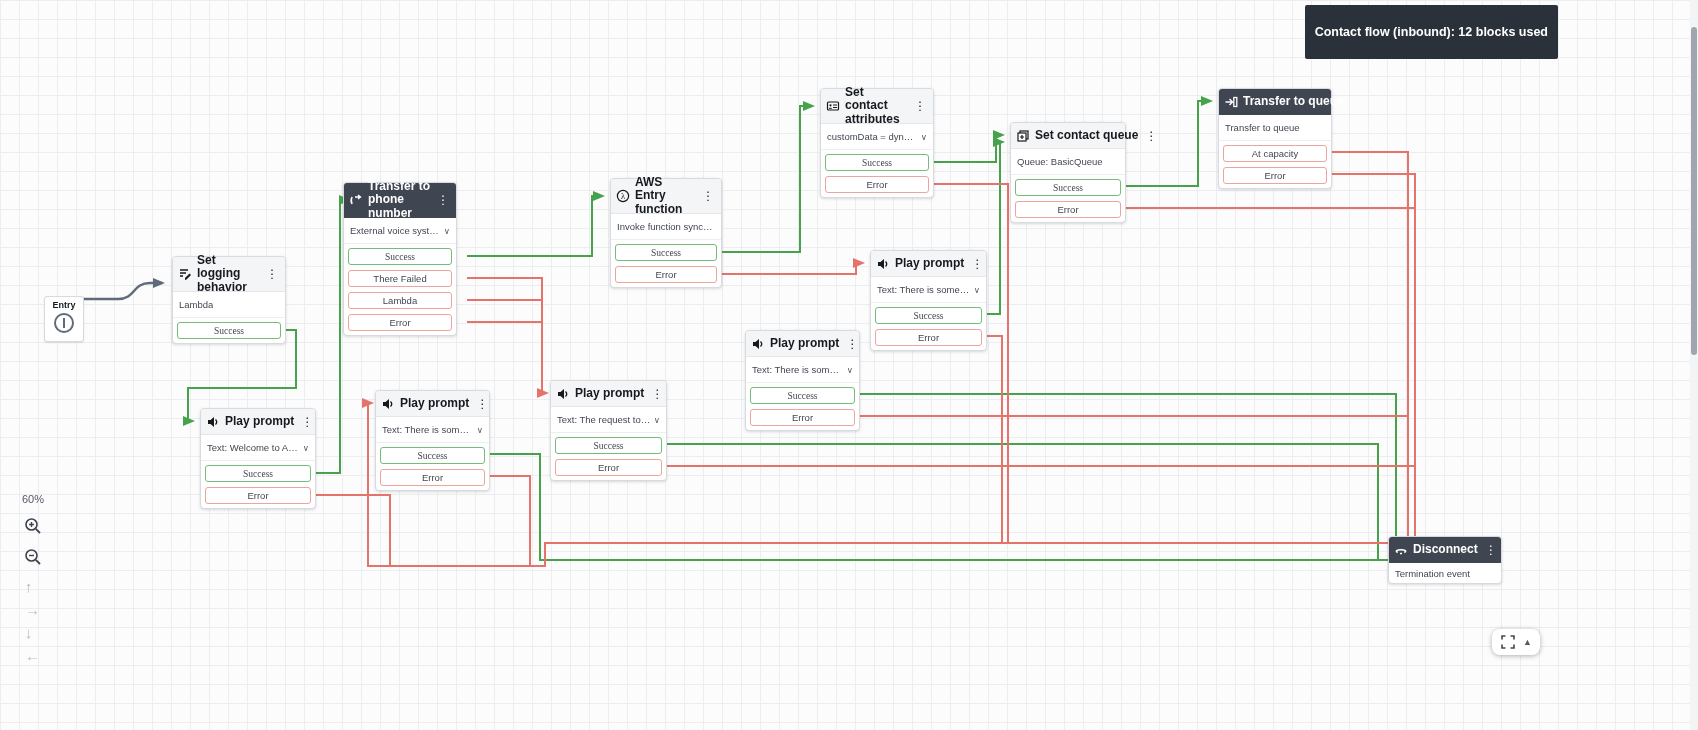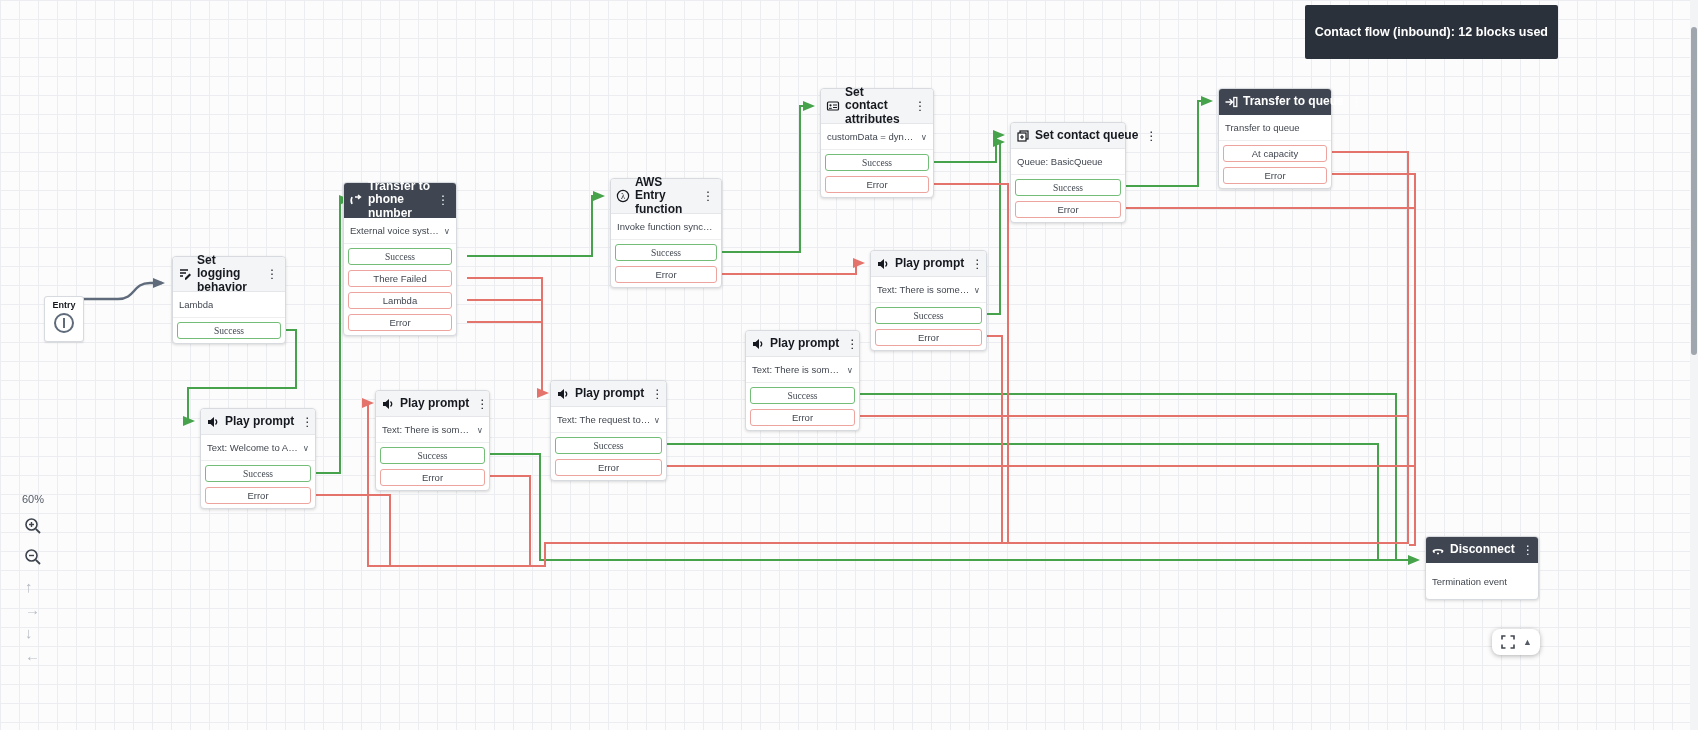--- a/index.html
+++ b/index.html
@@ -388,33 +388,33 @@
     <div class="outputs">
       <div class="port error">
           <span>At capacity</span>
         </div>
       <div class="port error">
           <span>Error</span>
         </div>
     </div>
   </div>
 
-  <div class="block dark" style="left:1425px;top:536px">
+  <div class="block dark" style="left:1388px;top:536px">
     <div class="block-header hdr1">
       <span class="icon">
         <svg width="14" height="14" viewBox="0 0 14 14">
             <path d="M2 8a7 4.5 0 0 1 10 0" stroke="#fff" stroke-width="1.5" fill="none"></path>
             <path d="M2 8l1.6 1.6M12 8l-1.6 1.6" stroke="#fff" stroke-width="1.5"></path>
             <path d="M6 10.5h2" stroke="#fff" stroke-width="1.5"></path>
           </svg>
       </span>
       <span class="block-title">Disconnect</span>
       <span class="kebab">⋮</span>
     </div>
-    <div class="block-body" style="height:36px">
+    <div class="block-body" style="height:20px">
       <span class="body-text">Termination event</span>
     </div>
   </div>
 
   <div class="badge">Contact flow (inbound): 12 blocks used</div>
 
   <div class="vscroll">
     <div class="vscroll-thumb"></div>
   </div>
 

